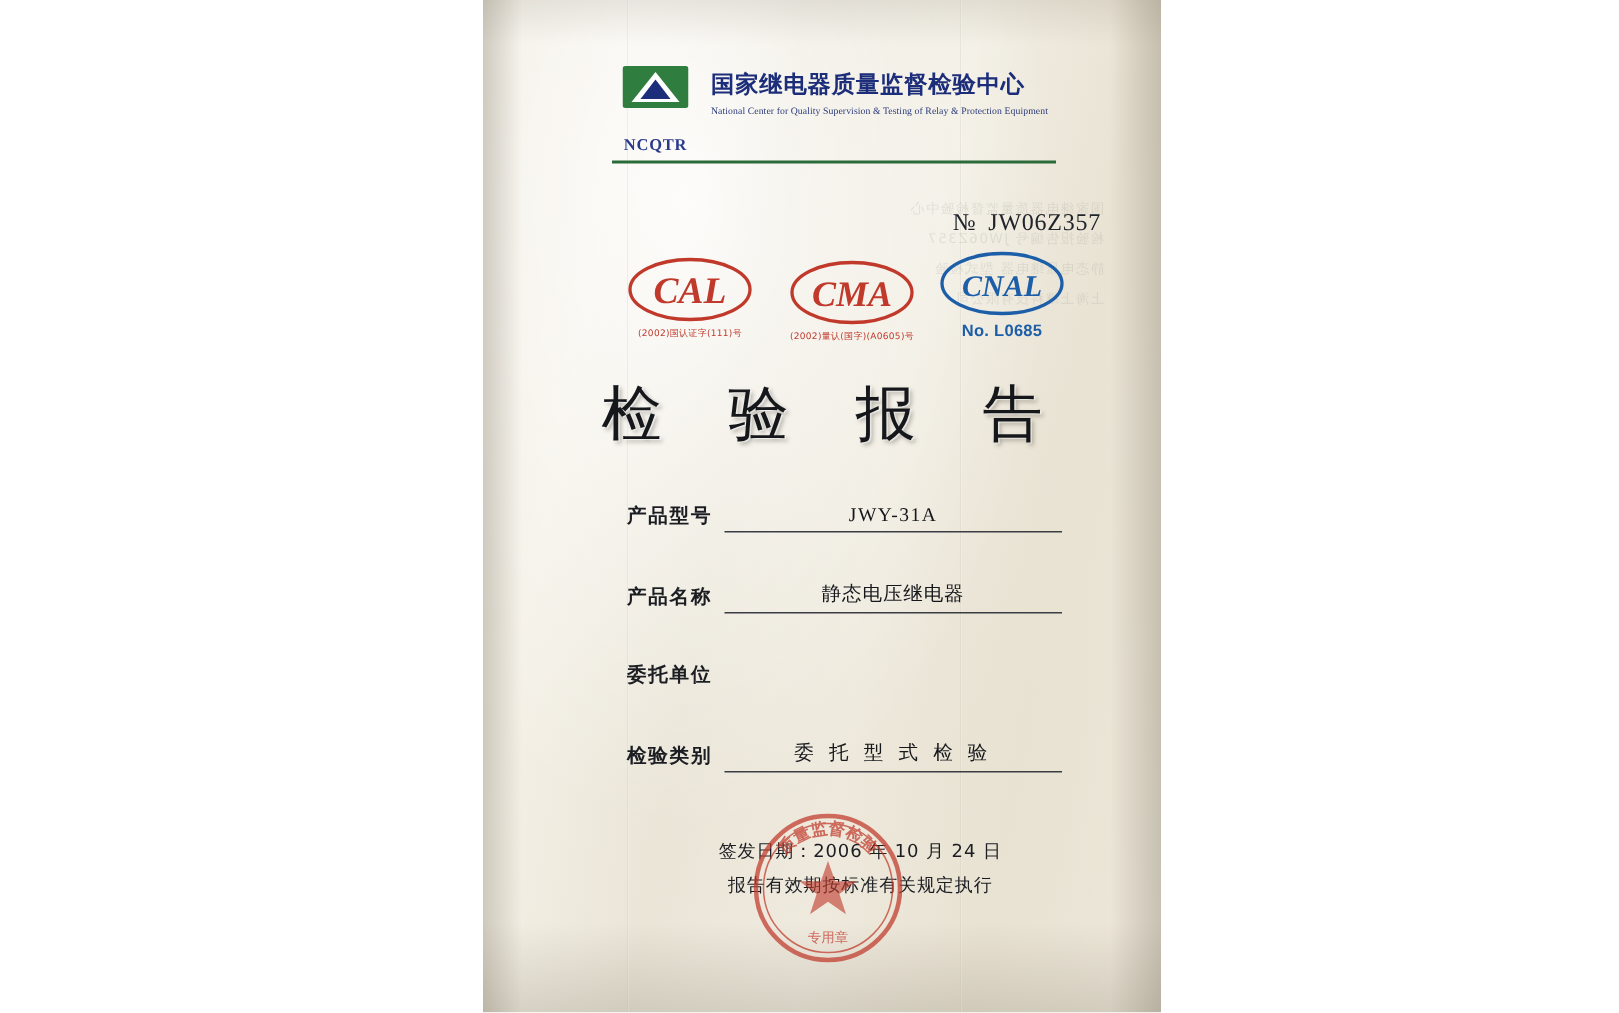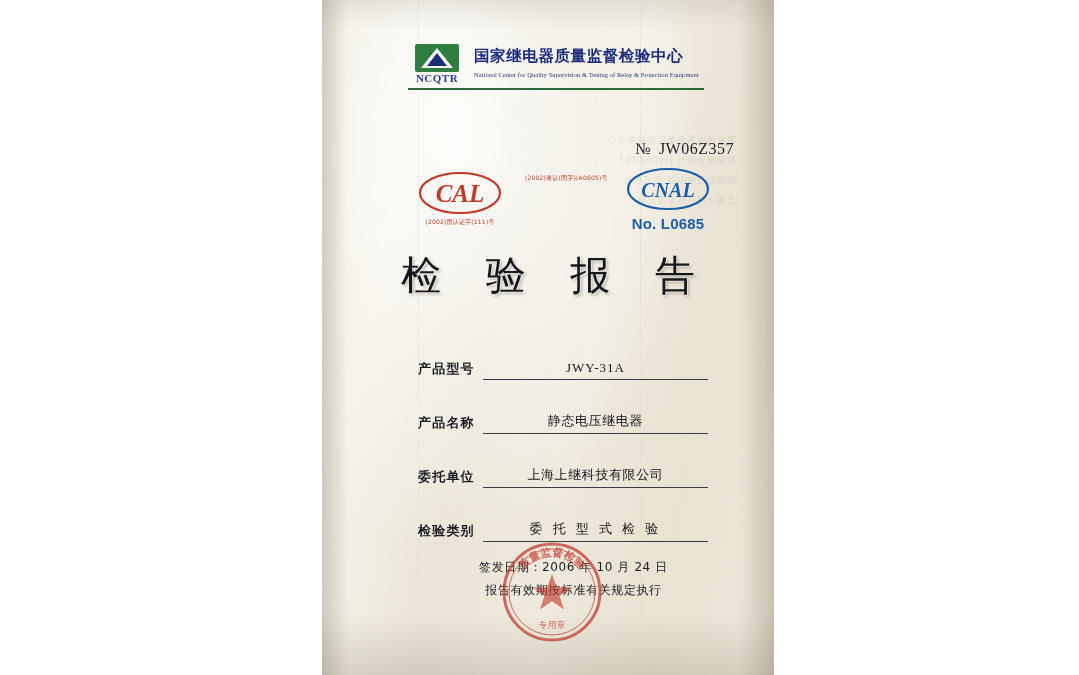--- a/index.html
+++ b/index.html
@@ -103,21 +103,21 @@
     margin: 0 auto;
     position: relative;
   }
   .ncqtr-mark svg { display: block; }
   .ncqtr-text {
     font-family: "Liberation Serif", serif;
     font-size: 11px;
     font-weight: bold;
     letter-spacing: 0.5px;
     color: #2b3b8c;
-    margin-top: 0;
+    margin-top: 19px;
   }
   .header-titles {
     flex: 1 1 auto;
     padding-top: 2px;
   }
   .cn-title {
     font-family: "DejaVu Sans", sans-serif;
     font-size: 15.5px;
     font-weight: bold;
     color: #1c2d7a;
@@ -181,21 +181,21 @@
   .stamp-caption {
     font-family: "DejaVu Sans", sans-serif;
     font-size: 6px;
     letter-spacing: 0.2px;
     margin-top: 2px;
     white-space: nowrap;
   }
   .red { color: #c0392b; }
   .stamp-cnal .stamp-caption {
     font-family: "Liberation Sans", sans-serif;
-    font-size: 15px;
+    font-size: 11px;
     font-weight: bold;
     color: #1d5ea8;
     margin-top: 3px;
   }
 
   
   .doc-title {
     position: absolute;
     left: 0;
     top: 248px;
@@ -208,21 +208,21 @@
     color: #15171b;
     text-shadow: 1px 1px 0 rgba(255,255,255,0.55), 2px 2px 3px rgba(60,55,45,0.35);
     padding-left: 16px;
     box-sizing: border-box;
   }
 
   
   .fields {
     position: absolute;
     left: 96px;
-    top: 360px;
+    top: 335px;
     width: 290px;
   }
   .field-row {
     display: flex;
     align-items: flex-end;
     margin-bottom: 32px;
   }
   .field-label {
     font-family: "DejaVu Sans", sans-serif;
     font-size: 13px;
@@ -332,20 +332,26 @@
         <div class="oval">
           <svg width="86" height="46" viewBox="0 0 86 46">
             <ellipse cx="43" cy="23" rx="40" ry="20" fill="none" stroke="#c0392b" stroke-width="2.2"></ellipse>
             <text x="43" y="32" text-anchor="middle" font-family="Liberation Serif, serif" font-size="25" font-weight="bold" fill="#c0392b" font-style="italic">CAL</text>
           </svg>
         </div>
         <div class="stamp-caption red">(2002)国认证字(111)号</div>
       </div>
 
       <div class="stamp stamp-cma">
+        <div class="oval">
+          <svg width="86" height="46" viewBox="0 0 86 46">
+            <ellipse cx="43" cy="23" rx="40" ry="20" fill="none" stroke="#c0392b" stroke-width="2.2"></ellipse>
+            <text x="43" y="32" text-anchor="middle" font-family="Liberation Serif, serif" font-size="24" font-weight="bold" fill="#c0392b" font-style="italic">CMA</text>
+          </svg>
+        </div>
         <div class="stamp-caption red">(2002)量认(国字)(A0605)号</div>
       </div>
 
       <div class="stamp stamp-cnal">
         <div class="oval">
           <svg width="86" height="46" viewBox="0 0 86 46">
             <ellipse cx="43" cy="23" rx="40" ry="20" fill="none" stroke="#1d5ea8" stroke-width="2.2"></ellipse>
             <text x="43" y="31" text-anchor="middle" font-family="Liberation Serif, serif" font-size="20" font-weight="bold" fill="#1d5ea8" font-style="italic">CNAL</text>
           </svg>
         </div>
@@ -363,21 +369,20 @@
         <div class="field-value mono">JWY-31A</div>
       </div>
 
       <div class="field-row">
         <div class="field-label">产品名称</div>
         <div class="field-value">静态电压继电器</div>
       </div>
 
       <div class="field-row">
         <div class="field-label">委托单位</div>
-        <div class="field-value">上海上继科技有限公司</div>
       </div>
 
       <div class="field-row">
         <div class="field-label">检验类别</div>
         <div class="field-value spaced">委 托 型 式 检 验</div>
       </div>
 
     </div>
 
     <div class="footer">

